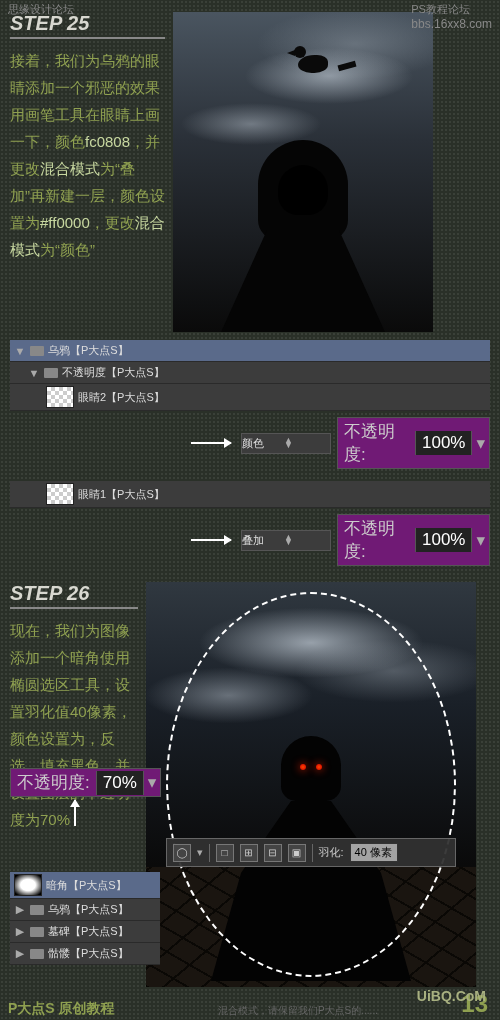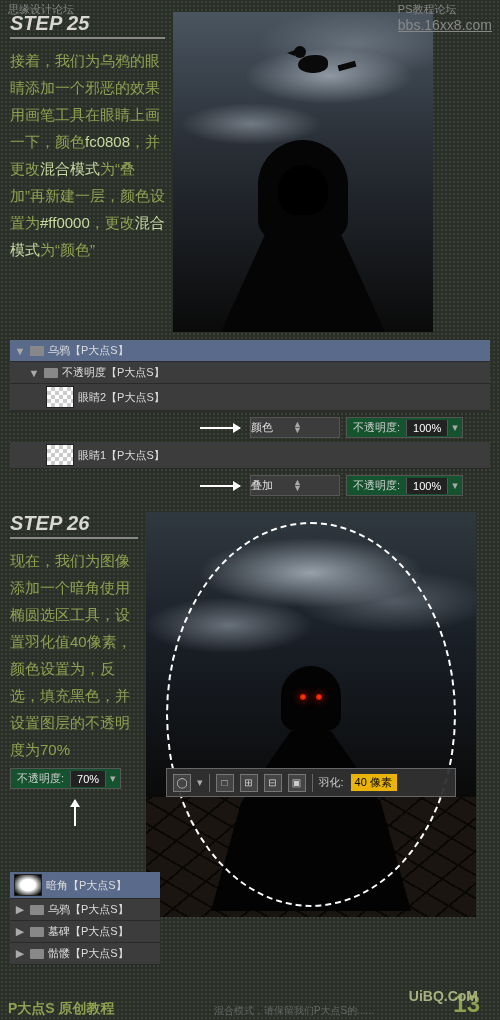--- a/index.html
+++ b/index.html
@@ -8,21 +8,21 @@
   height: 1020px;
   background: #2a3028;
   background-image: radial-gradient(circle, #3a4038 1px, transparent 1px);
   background-size: 4px 4px;
   font-family: "Microsoft YaHei", Arial, sans-serif;
   color: #ccc;
   position: relative;
   overflow: hidden;
 }
 .watermark-top { position: absolute; top: 2px; left: 0; right: 0; display: flex; justify-content: space-between; color: #888; font-size: 11px; padding: 0 8px; z-index: 100; }
-.watermark-bottom { position: absolute; bottom: 2px; left: 0; right: 12px; display: flex; justify-content: space-between; align-items: flex-end; padding: 0 8px; font-size: 11px; color: #888; z-index: 100; }
+.watermark-bottom { position: absolute; bottom: 2px; left: 0; right: 4px; display: flex; justify-content: space-between; align-items: flex-end; padding: 0 8px; font-size: 11px; color: #888; z-index: 100; }
 .watermark-bottom .brand { color: #8fa050; font-weight: bold; font-size: 14px; }
 .watermark-bottom .pagenum { color: #8fa050; font-weight: bold; font-size: 24px; }
 .watermark-bottom .uibq { position: absolute; right: 10px; bottom: 14px; color: #a8b080; font-size: 14px; font-weight: bold; }
 .watermark-bottom .note { color: #666; font-size: 10px; margin-left: 20px; }
 
 .section { margin: 12px 10px; position: relative; }
 .step-title {
   font-family: "Arial Black", Arial, sans-serif;
   font-weight: 900;
   font-size: 20px;
@@ -62,21 +62,21 @@
 .thumb { width:28px; height:22px; background:#fff; background-image: linear-gradient(45deg,#ccc 25%,transparent 25%,transparent 75%,#ccc 75%),linear-gradient(45deg,#ccc 25%,transparent 25%,transparent 75%,#ccc 75%); background-size:8px 8px; background-position:0 0,4px 4px; border:1px solid #222; }
 .layer-label { flex:1; white-space:nowrap; overflow:hidden; }
 .indent1 { padding-left:18px; }
 .indent2 { padding-left:36px; }
 
 .blend-row { display:flex; align-items:center; gap:6px; margin-top:6px; }
 .arrow { flex:0 0 40px; height:2px; background:#fff; position:relative; margin:0 4px; }
 .arrow::after { content:''; position:absolute; right:-1px; top:-4px; border-left:8px solid #fff; border-top:5px solid transparent; border-bottom:5px solid transparent; }
 .dropdown { background:#3c3c3c; border:1px solid #555; color:#ddd; font-size:11px; padding:2px 0; display:flex; align-items:center; gap:20px; min-width:90px; }
 .dd-arrows { color:#aaa; font-size:9px; line-height:0.6; }
-.opacity-control { display:flex; align-items:center; background:#14532d; border:1px solid #555; font-size:11px; color:#ccc; }
+.opacity-control { display:flex; align-items:center; background:#701a75; border:1px solid #555; font-size:17px; color:#ccc; }
 .opacity-control .lbl { padding:2px 6px; }
 .opacity-control .val { background:#222; color:#fff; padding:2px 6px; border-left:1px solid #555; border-right:1px solid #555; }
 .opacity-control .chev { padding:0 4px; color:#aaa; }
 
 .section26 { margin-top:16px; }
 .img26 { width:330px; height:405px; position:relative; background:linear-gradient(180deg,#303840 0%,#1a2028 30%,#0a0a0a 70%,#2a1f18 100%); overflow:hidden; }
 .img26 .clouds { background:
   radial-gradient(ellipse 160px 50px at 50% 15%, rgba(200,210,220,0.7), transparent 70%),
   radial-gradient(ellipse 120px 40px at 25% 28%, rgba(180,190,200,0.5), transparent 70%),
   radial-gradient(ellipse 140px 45px at 75% 22%, rgba(160,170,180,0.4), transparent 70%); }
@@ -90,38 +90,38 @@
 .hood26 .eye { width:6px; height:6px; }
 .arm { position:absolute; width:70px; height:25px; background:#030303; top:20px; }
 .arm.l { left:-30px; transform:rotate(-35deg); border-radius:0 0 0 15px; }
 .arm.r { right:-30px; transform:rotate(35deg); border-radius:0 0 15px 0; }
 .staff { position:absolute; right:-18px; top:-120px; width:4px; height:200px; background:#1a1a1a; }
 .marquee { position:absolute; border:2px dashed #fff; border-radius:50%; top:10px; left:20px; right:20px; bottom:10px; pointer-events:none; }
 
 .toolbar26 { position:absolute; bottom:120px; left:20px; right:20px; background:rgba(50,50,50,0.95); border:1px solid #666; display:flex; align-items:center; padding:4px 6px; gap:6px; font-size:11px; color:#ccc; }
 .tb-icon { width:18px; height:18px; border:1px solid #777; background:#444; display:flex; align-items:center; justify-content:center; font-size:10px; }
 .tb-sep { width:1px; height:18px; background:#666; }
-.tb-input { background:#eab308; color:#000; padding:1px 4px; font-size:11px; border:1px solid #333; width:48px; }
+.tb-input { background:#a3a3a3; color:#000; padding:1px 4px; font-size:11px; border:1px solid #333; width:48px; }
 
 .layers26 { position:absolute; left:10px; bottom:55px; width:150px; background:#3c3c3c; font-size:11px; }
 .opacity26 { position:absolute; left:10px; top:768px; display:flex; align-items:center; }
 .up-arrow { width:2px; height:26px; background:#fff; position:absolute; left:74px; top:800px; }
 .up-arrow::before { content:''; position:absolute; top:-1px; left:-4px; border-bottom:8px solid #fff; border-left:5px solid transparent; border-right:5px solid transparent; }
 .thumb-vignette { width:28px; height:22px; background:radial-gradient(ellipse,#fff 40%,#000 90%); border:1px solid #222; }
 
 .step26-text { width:128px; }
 </style>
 </head>
 <body>
 
 <div class="watermark-top">
   <span>思缘设计论坛</span>
   <span>
     <span>PS教程论坛</span><br>
-    <span style="font-size:14px;text-decoration:underline;">bbs.16xx8.com</span>
+    <span style="font-size:12px;">bbs.16xx8.com</span>
   </span>
 </div>
 
 <div class="section">
   <div class="step-body">
     <div>
       <div class="step-title">STEP 25</div>
       <div class="step-text">
         <span>接着，我们为乌鸦的眼睛添加一个邪恶的效果用画笔工具在眼睛上画一下，颜色</span><span class="hl">fc0808</span><span>，并更改</span><span class="hl">混合模式</span><span>为“叠加”再新建一层，颜色设置为</span><span class="hl">#ff0000</span><span>，更改</span><span class="hl">混合模式</span><span>为“颜色”</span>
       </div>
@@ -169,21 +169,21 @@
       <span>颜色</span>
       <span class="dd-arrows">▲<br>▼</span>
     </div>
     <div class="opacity-control">
       <span class="lbl">不透明度:</span>
       <span class="val">100%</span>
       <span class="chev">▾</span>
     </div>
   </div>
 
-  <div class="layers-panel" style="margin-top:4px;">
+  <div class="layers-panel" style="margin-top:12px;">
     <div class="layer-row indent2">
       <span class="thumb"></span>
       <span class="layer-label">眼睛1【P大点S】</span>
     </div>
   </div>
   <div class="blend-row">
     <div style="width:180px;"></div>
     <div class="arrow"></div>
     <div class="dropdown">
       <span>叠加</span>

